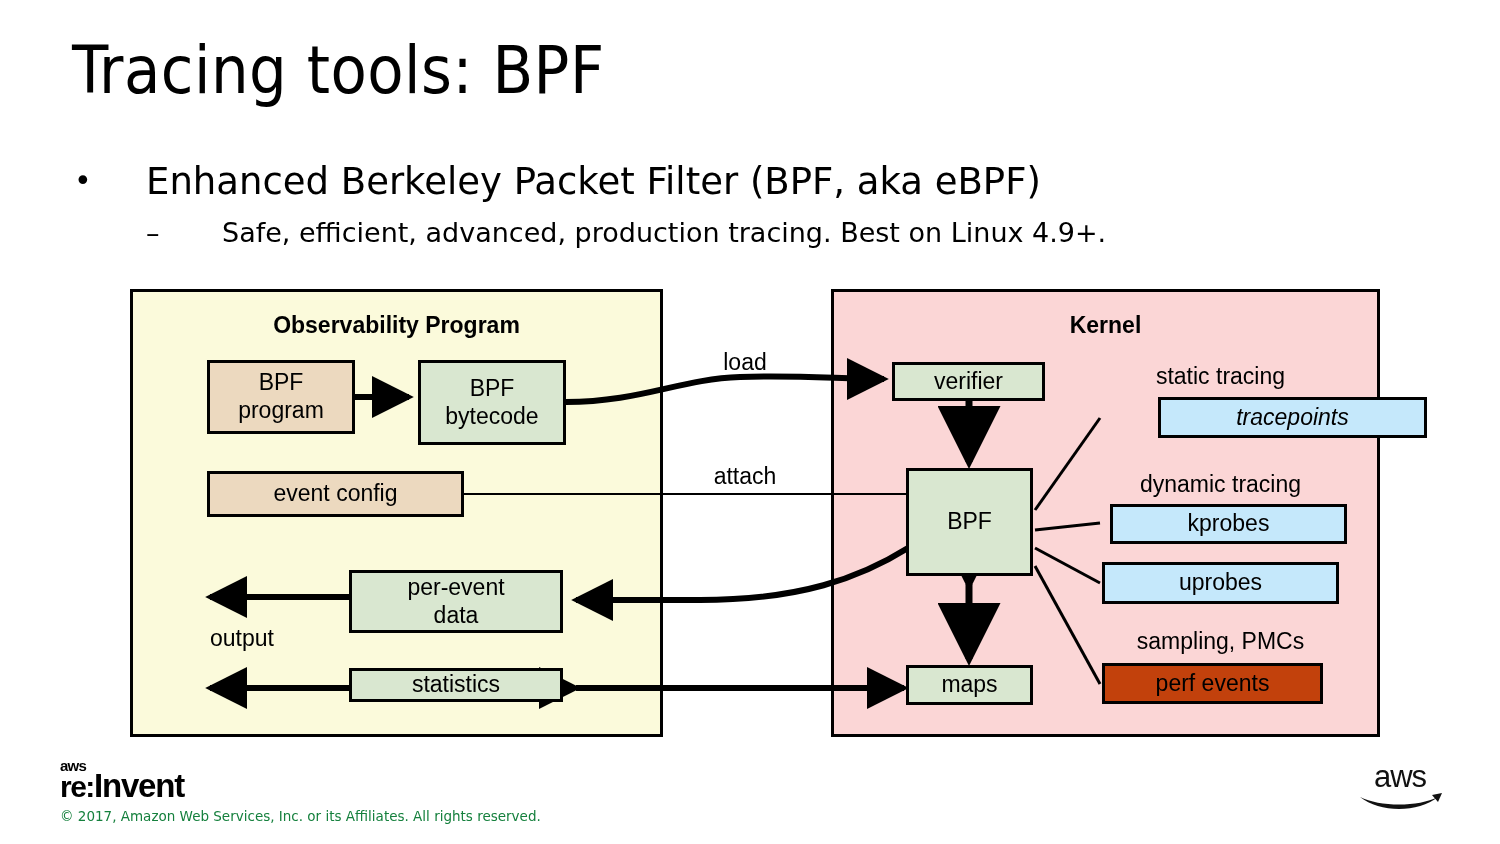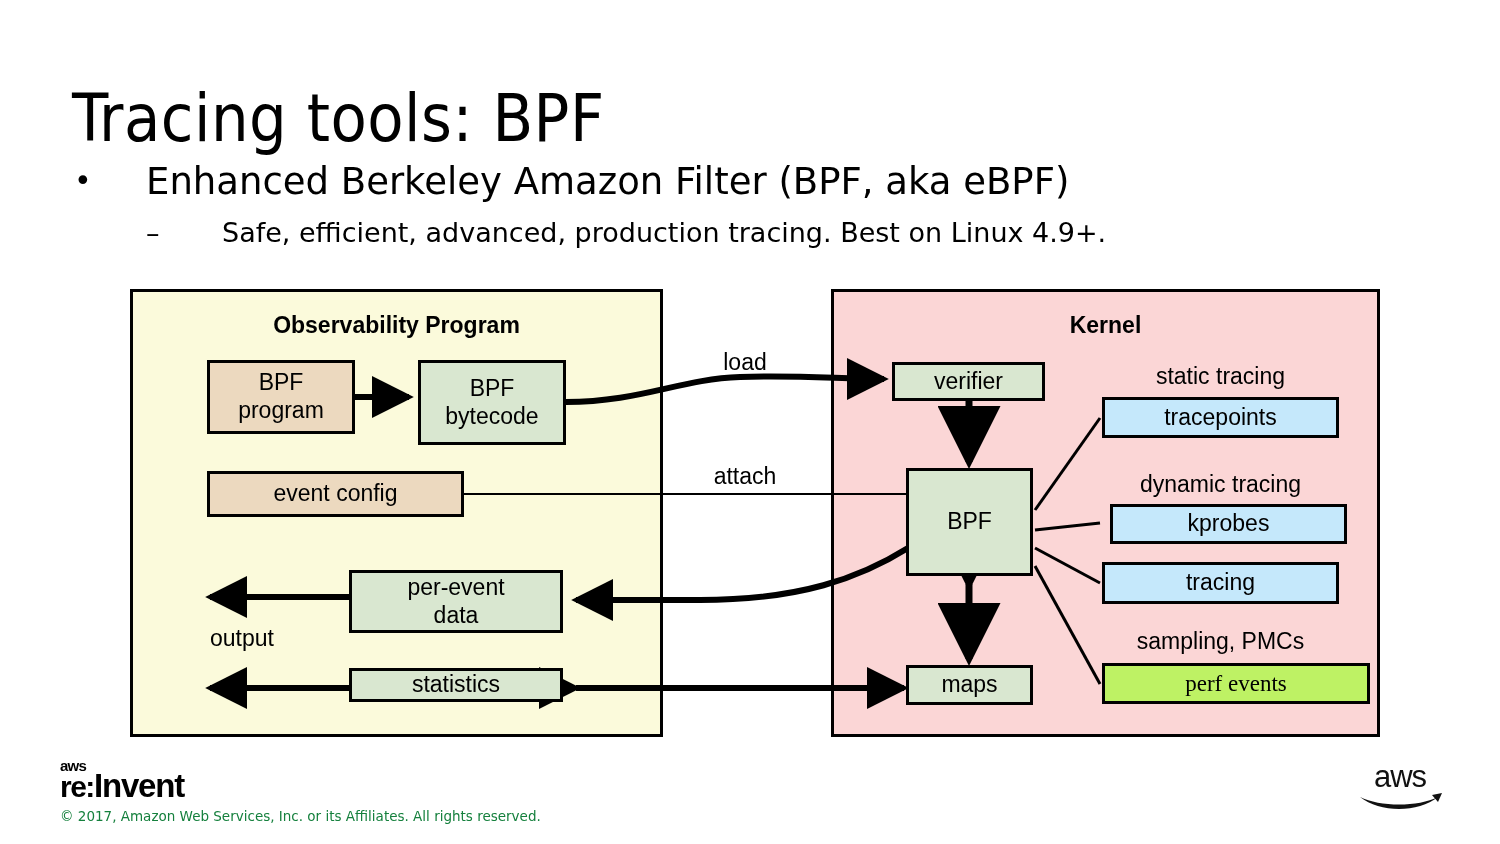--- a/index.html
+++ b/index.html
@@ -22,21 +22,20 @@
     position: absolute;
     left: 72px;
     top: 36px;
     font-family: "DejaVu Sans Condensed", "DejaVu Sans", sans-serif;
     font-size: 66px;
     font-weight: 400;
     letter-spacing: 0.5px;
     line-height: 1.05;
     color: #000000;
     white-space: nowrap;
-    margin-top: 48px;
   }
 
   
   #bullet-list {
     position: absolute;
     left: 70px;
     top: 160px;
     width: 1360px;
   }
   .bullet-row {
@@ -147,21 +146,21 @@
   }
 </style>
 </head>
 <body>
 
 <div id="slide-title">Tracing tools: BPF</div>
 
 <div id="bullet-list">
   <div class="bullet-row bullet-l1">
     <span class="marker">•</span>
-    <span>Enhanced Berkeley Amazon Filter (BPF, aka eBPF)</span>
+    <span>Enhanced Berkeley Packet Filter (BPF, aka eBPF)</span>
   </div>
   <div class="bullet-row bullet-l2">
     <span class="marker">–</span>
     <span>Safe, efficient, advanced, production tracing. Best on Linux 4.9+.</span>
   </div>
 </div>
 
 <div id="diagram">
 
   <div id="diagram-layer">
@@ -239,33 +238,33 @@
     </div>
 
     <div class="node" style="left:906px; top:468px; width:127px; height:108px; background:#d9e7d0;">
       <span>BPF</span>
     </div>
 
     <div class="node" style="left:906px; top:665px; width:127px; height:40px; background:#d9e7d0;">
       <span>maps</span>
     </div>
 
-    <div class="node" style="left:1102px; top:397px; width:237px; height:41px; background:#c5e8fb;">
+    <div class="node" style="left:1158px; top:397px; width:269px; height:41px; background:#c5e8fb;font-style:italic;">
       <span>tracepoints</span>
     </div>
 
     <div class="node" style="left:1102px; top:504px; width:237px; height:40px; background:#c5e8fb;margin-left:8px;">
       <span>kprobes</span>
     </div>
 
     <div class="node" style="left:1102px; top:562px; width:237px; height:42px; background:#c5e8fb;">
-      <span>tracing</span>
-    </div>
-
-    <div class="node" style="left:1102px; top:663px; width:268px; height:41px; background:#bef264;font-family:Liberation Serif, serif;">
+      <span>uprobes</span>
+    </div>
+
+    <div class="node" style="left:1102px; top:663px; width:221px; height:41px; background:#c2410c;">
       <span>perf events</span>
     </div>
 
     <div class="free-label" style="left:1102px; top:363px; width:237px;">static tracing</div>
 
     <div class="free-label" style="left:1102px; top:471px; width:237px;">dynamic tracing</div>
 
     <div class="free-label" style="left:1102px; top:628px; width:237px;">sampling, PMCs</div>
 
     <div class="free-label" style="left:665px; top:349px; width:160px;">load</div>

